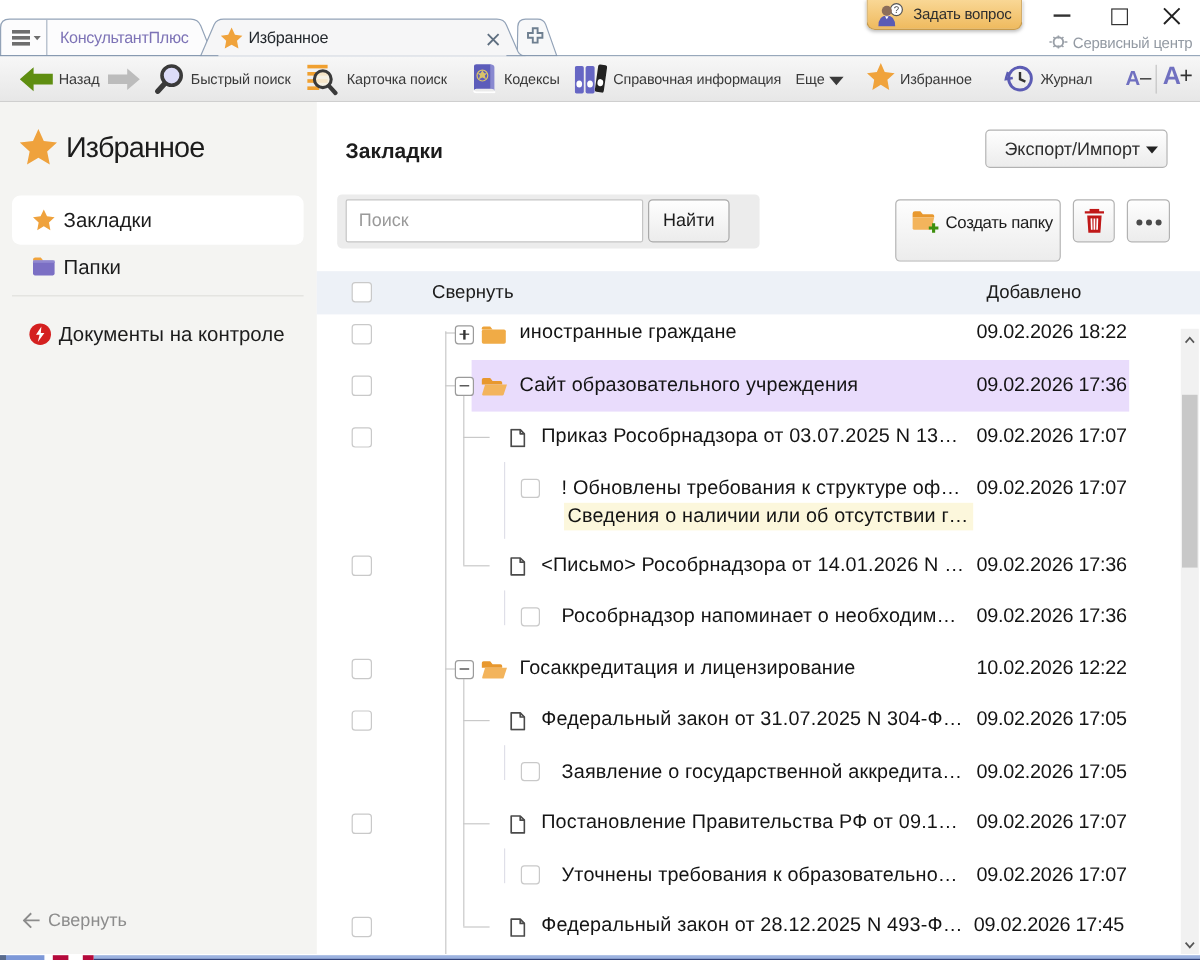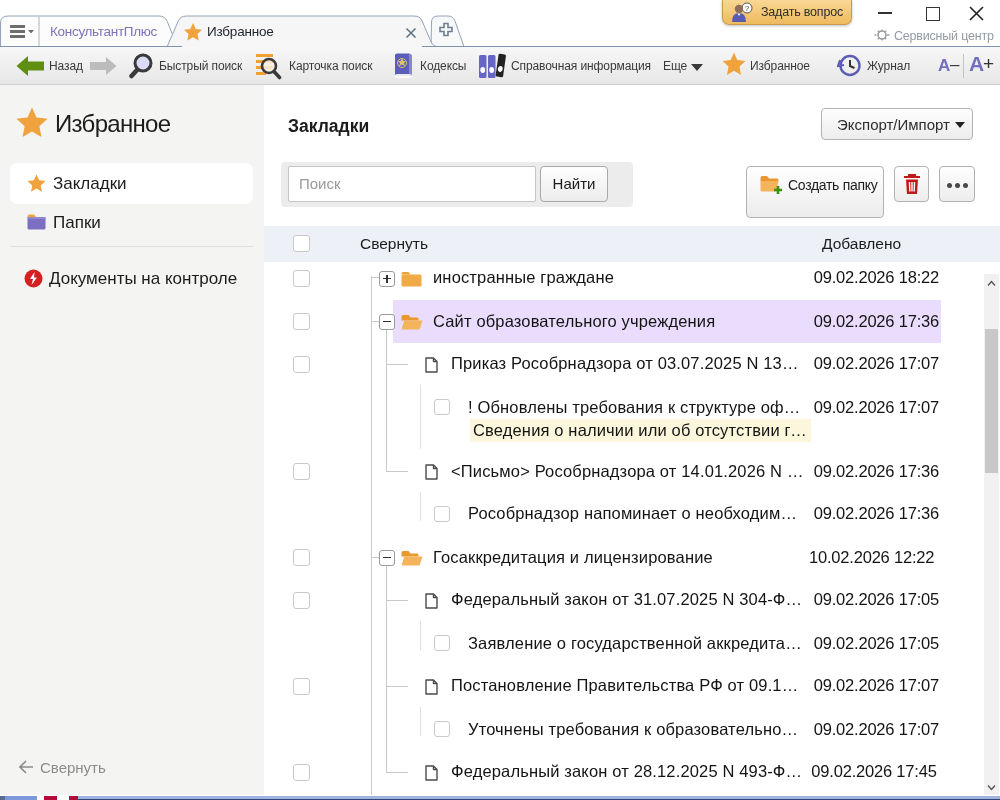--- a/index.html
+++ b/index.html
@@ -236,21 +236,21 @@
 <span class="a rowtxt" style="left:468px;top:504px;max-width:337px">Рособрнадзор напоминает о необходимости размещения</span>
 <div class="a date" style="right:61px;top:504px;width:130px;text-align:right">09.02.2026 17:36</div>
 <div class="a cb" style="left:293px;top:549px"></div>
 <div class="a" style="left:379px;top:549.5px;width:16px;height:16px;background:#fff;border:1px solid #9b9b9b;border-radius:3px"></div>
 <div class="a" style="left:383px;top:556.7px;width:8px;height:1.7px;background:#333"></div>
 <svg class="a" style="left:401px;top:549.5px" width="22" height="16" viewBox="0 0 22 16">
 <path d="M0.5,2.5 Q0.5,1 2,1 L7.5,1 L9.5,3.5 L16,3.5 Q17.5,3.5 17.5,5 L17.5,6.5 L0.5,6.5 Z" fill="#e8982e"></path>
 <path d="M3.2,6.5 L21.5,6.5 L18.7,15 Q18.4,15.5 17.7,15.5 L1.5,15.5 Q0.6,15.5 0.8,14.6 Z" fill="#f3b45c"></path>
   </svg>
 <span class="a rowtxt" style="left:433px;top:548px;max-width:372px">Госаккредитация и лицензирование</span>
-<div class="a date" style="right:61px;top:548px;width:130px;">10.02.2026 12:22</div>
+<div class="a date" style="right:61px;top:548px;width:130px;text-align:right">10.02.2026 12:22</div>
 <div class="a cb" style="left:293px;top:592px"></div>
 <svg class="a" style="left:425px;top:592.5px" width="13" height="16" viewBox="0 0 13 16">
 <path d="M1,1 L8.5,1 L12,4.5 L12,15 L1,15 Z" fill="#fff" stroke="#4a4a4a" stroke-width="1.4" stroke-linejoin="round"></path>
 <path d="M8.5,1 L8.5,4.5 L12,4.5" fill="none" stroke="#4a4a4a" stroke-width="1.4" stroke-linejoin="round"></path>
   </svg>
 <span class="a rowtxt" style="left:451px;top:590px;max-width:354px">Федеральный закон от 31.07.2025 N 304-ФЗ (ред. от 01.01.2026)</span>
 <div class="a date" style="right:61px;top:590px;width:130px;text-align:right">09.02.2026 17:05</div>
 <div class="a cb" style="left:434px;top:635px;width:16px;height:16px"></div>
 <span class="a rowtxt" style="left:468px;top:634px;max-width:337px">Заявление о государственной аккредитации образовательной</span>
 <div class="a date" style="right:61px;top:634px;width:130px;text-align:right">09.02.2026 17:05</div>

